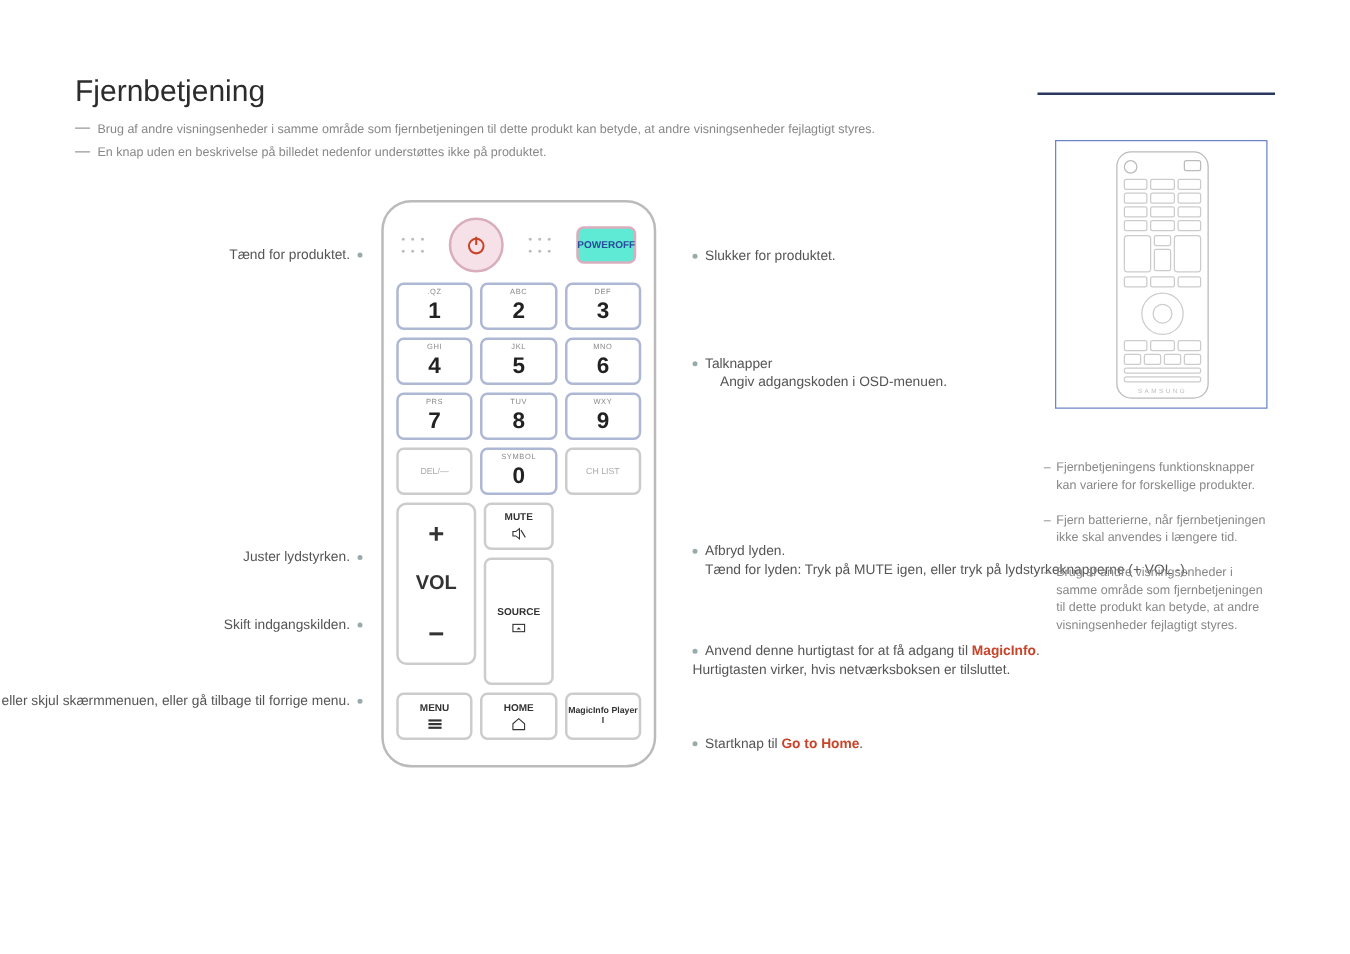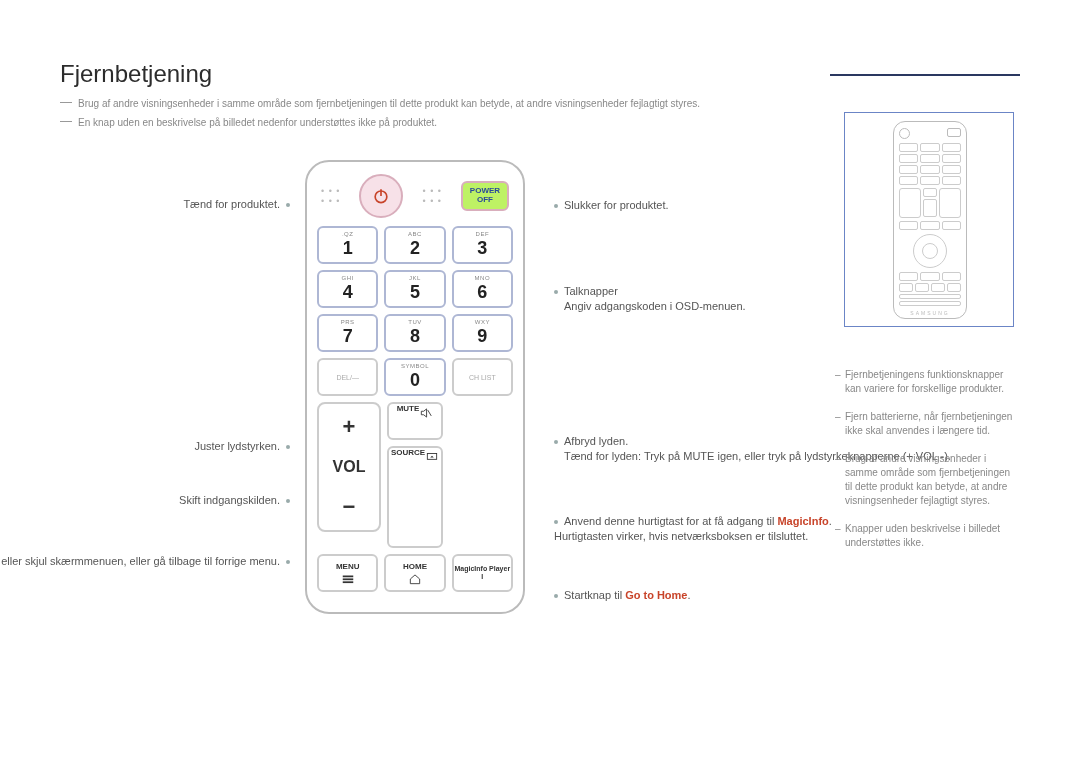--- a/index.html
+++ b/index.html
@@ -10,33 +10,33 @@
   .dash-note::before{content:"";position:absolute;left:0;top:6px;width:12px;height:1px;background:#999}
   .main{display:flex;margin-top:30px;gap:0}
   .left-labels{width:240px;position:relative;font-size:11px;color:#555;padding-right:10px}
   .ll{position:absolute;right:10px;white-space:nowrap}
   .ll .dot{display:inline-block;width:4px;height:4px;border-radius:50%;background:#9aa;margin-left:6px;vertical-align:middle}
   .remote-wrap{width:230px;position:relative}
   .remote{width:220px;margin:0 auto;border:2px solid #bbb;border-radius:24px;padding:12px 10px 20px 10px;background:#fff}
   .toprow{display:flex;justify-content:space-between;align-items:center;margin-bottom:8px;padding:0 4px}
   .pbtn{width:44px;height:44px;border-radius:50%;border:2px solid #d9aebc;background:#f7e1e8;display:flex;align-items:center;justify-content:center}
   .pbtn svg{width:20px;height:20px}
-  .poff{width:48px;height:30px;border:2px solid #d9aebc;border-radius:6px;background:#bef264;font-size:8px;font-weight:bold;color:#2a4a9a;display:flex;flex-direction:column;align-items:center;justify-content:center;line-height:1.1}
+  .poff{width:48px;height:30px;border:2px solid #d9aebc;border-radius:6px;background:#5eead4;font-size:8px;font-weight:bold;color:#2a4a9a;display:flex;flex-direction:row;align-items:center;justify-content:center;line-height:1.1}
   .keypad{display:grid;grid-template-columns:repeat(3,1fr);gap:6px;margin-bottom:6px}
   .key{height:38px;border:2px solid #aeb7d4;border-radius:6px;background:#fff;display:flex;flex-direction:column;align-items:center;justify-content:center;position:relative}
   .key .sub{font-size:6px;color:#888;position:absolute;top:3px;left:0;right:0;text-align:center;letter-spacing:0.5px}
   .key .num{font-size:18px;font-weight:bold;color:#222;margin-top:6px}
   .key.plain{border-color:#ccc}
   .key.plain .lbl{font-size:7px;color:#aaa}
   .midrow{display:grid;grid-template-columns:1fr 56px 1fr;gap:6px;margin-top:4px}
   .tall{border:2px solid #ccc;border-radius:8px;height:130px;display:flex;flex-direction:column;align-items:center;justify-content:space-between;padding:10px 0}
   .tall .sym{font-size:22px;font-weight:bold;color:#333}
   .tall .mid{font-size:16px;font-weight:bold;color:#333}
   .midcol{display:flex;flex-direction:column;gap:6px}
-  .smkey{height:38px;border:2px solid #ccc;border-radius:6px;display:flex;flex-direction:row;align-items:flex-start;justify-content:center;font-size:8px;font-weight:bold;color:#333}
+  .smkey{height:38px;border:2px solid #ccc;border-radius:6px;display:flex;flex-direction:column;align-items:center;justify-content:center;font-size:8px;font-weight:bold;color:#333}
   .smkey svg{width:14px;height:14px;margin-top:2px}
   .chbtn{display:flex;align-items:center;justify-content:center}
   .chbtn svg{width:18px;height:12px}
   .menurow{display:grid;grid-template-columns:1fr 1fr 1fr;gap:6px;margin-top:6px}
   .mkey{height:38px;border:2px solid #ccc;border-radius:6px;display:flex;flex-direction:column;align-items:center;justify-content:center;font-size:8px;font-weight:bold;color:#333}
   .mkey.small{font-size:7px;line-height:1.1;text-align:center}
   .mkey svg{width:14px;height:12px;margin-top:2px}
   .right-labels{flex:1;position:relative;font-size:11px;color:#555;padding-left:24px}
   .rl{position:absolute;left:24px;line-height:1.4}
   .rl .dot{display:inline-block;width:4px;height:4px;border-radius:50%;background:#9aa;margin-right:6px;vertical-align:middle}
@@ -186,21 +186,21 @@
           </div>
           <div class="mkey small">
               <span>MagicInfo Player I</span>
             </div>
         </div>
       </div>
     </div>
 
     <div class="right-labels">
       <div class="rl" style="top:38px"><span class="dot"></span><span>Slukker for produktet.</span></div>
-      <div class="rl" style="top:124px"><span class="dot"></span><span>Talknapper</span><br><span style="margin-left:10px">Angiv adgangskoden i OSD-menuen.</span></div>
+      <div class="rl" style="top:124px"><span class="dot"></span><span>Talknapper</span><br><span style="margin-left:22px">Angiv adgangskoden i OSD-menuen.</span></div>
       <div class="rl" style="top:274px"><span class="dot"></span><span>Afbryd lyden.</span><br><span style="margin-left:10px">Tænd for lyden: Tryk på MUTE igen, eller tryk på lydstyrkeknapperne (+  VOL  -).</span></div>
       <div class="rl" style="top:354px"><span class="dot"></span><span>Anvend denne hurtigtast for at få adgang til </span><span class="redtxt">MagicInfo</span>.<br><span style="margin-left:0">Hurtigtasten virker, hvis netværksboksen er tilsluttet.</span></div>
       <div class="rl" style="top:428px"><span class="dot"></span><span>Startknap til </span><span class="redtxt">Go to Home</span>.</div>
     </div>
   </div>
 
   <div class="side-figure">
     <div class="side-remote">
       <div class="sr-top">
           <div class="sr-circ"></div>
@@ -248,15 +248,14 @@
       <div class="sr-bar"></div>
         <div class="sr-bar"></div>
       <div class="sr-brand">SAMSUNG</div>
     </div>
   </div>
 
   <div class="side-notes">
     <div class="sn">Fjernbetjeningens funktionsknapper kan variere for forskellige produkter.</div>
     <div class="sn">Fjern batterierne, når fjernbetjeningen ikke skal anvendes i længere tid.</div>
     <div class="sn">Brug af andre visningsenheder i samme område som fjernbetjeningen til dette produkt kan betyde, at andre visningsenheder fejlagtigt styres.</div>
-    <div class="sn">Knapper uden beskrivelse i billedet understøttes ikke.</div>
   </div>
 </div>
 
 </body></html>

